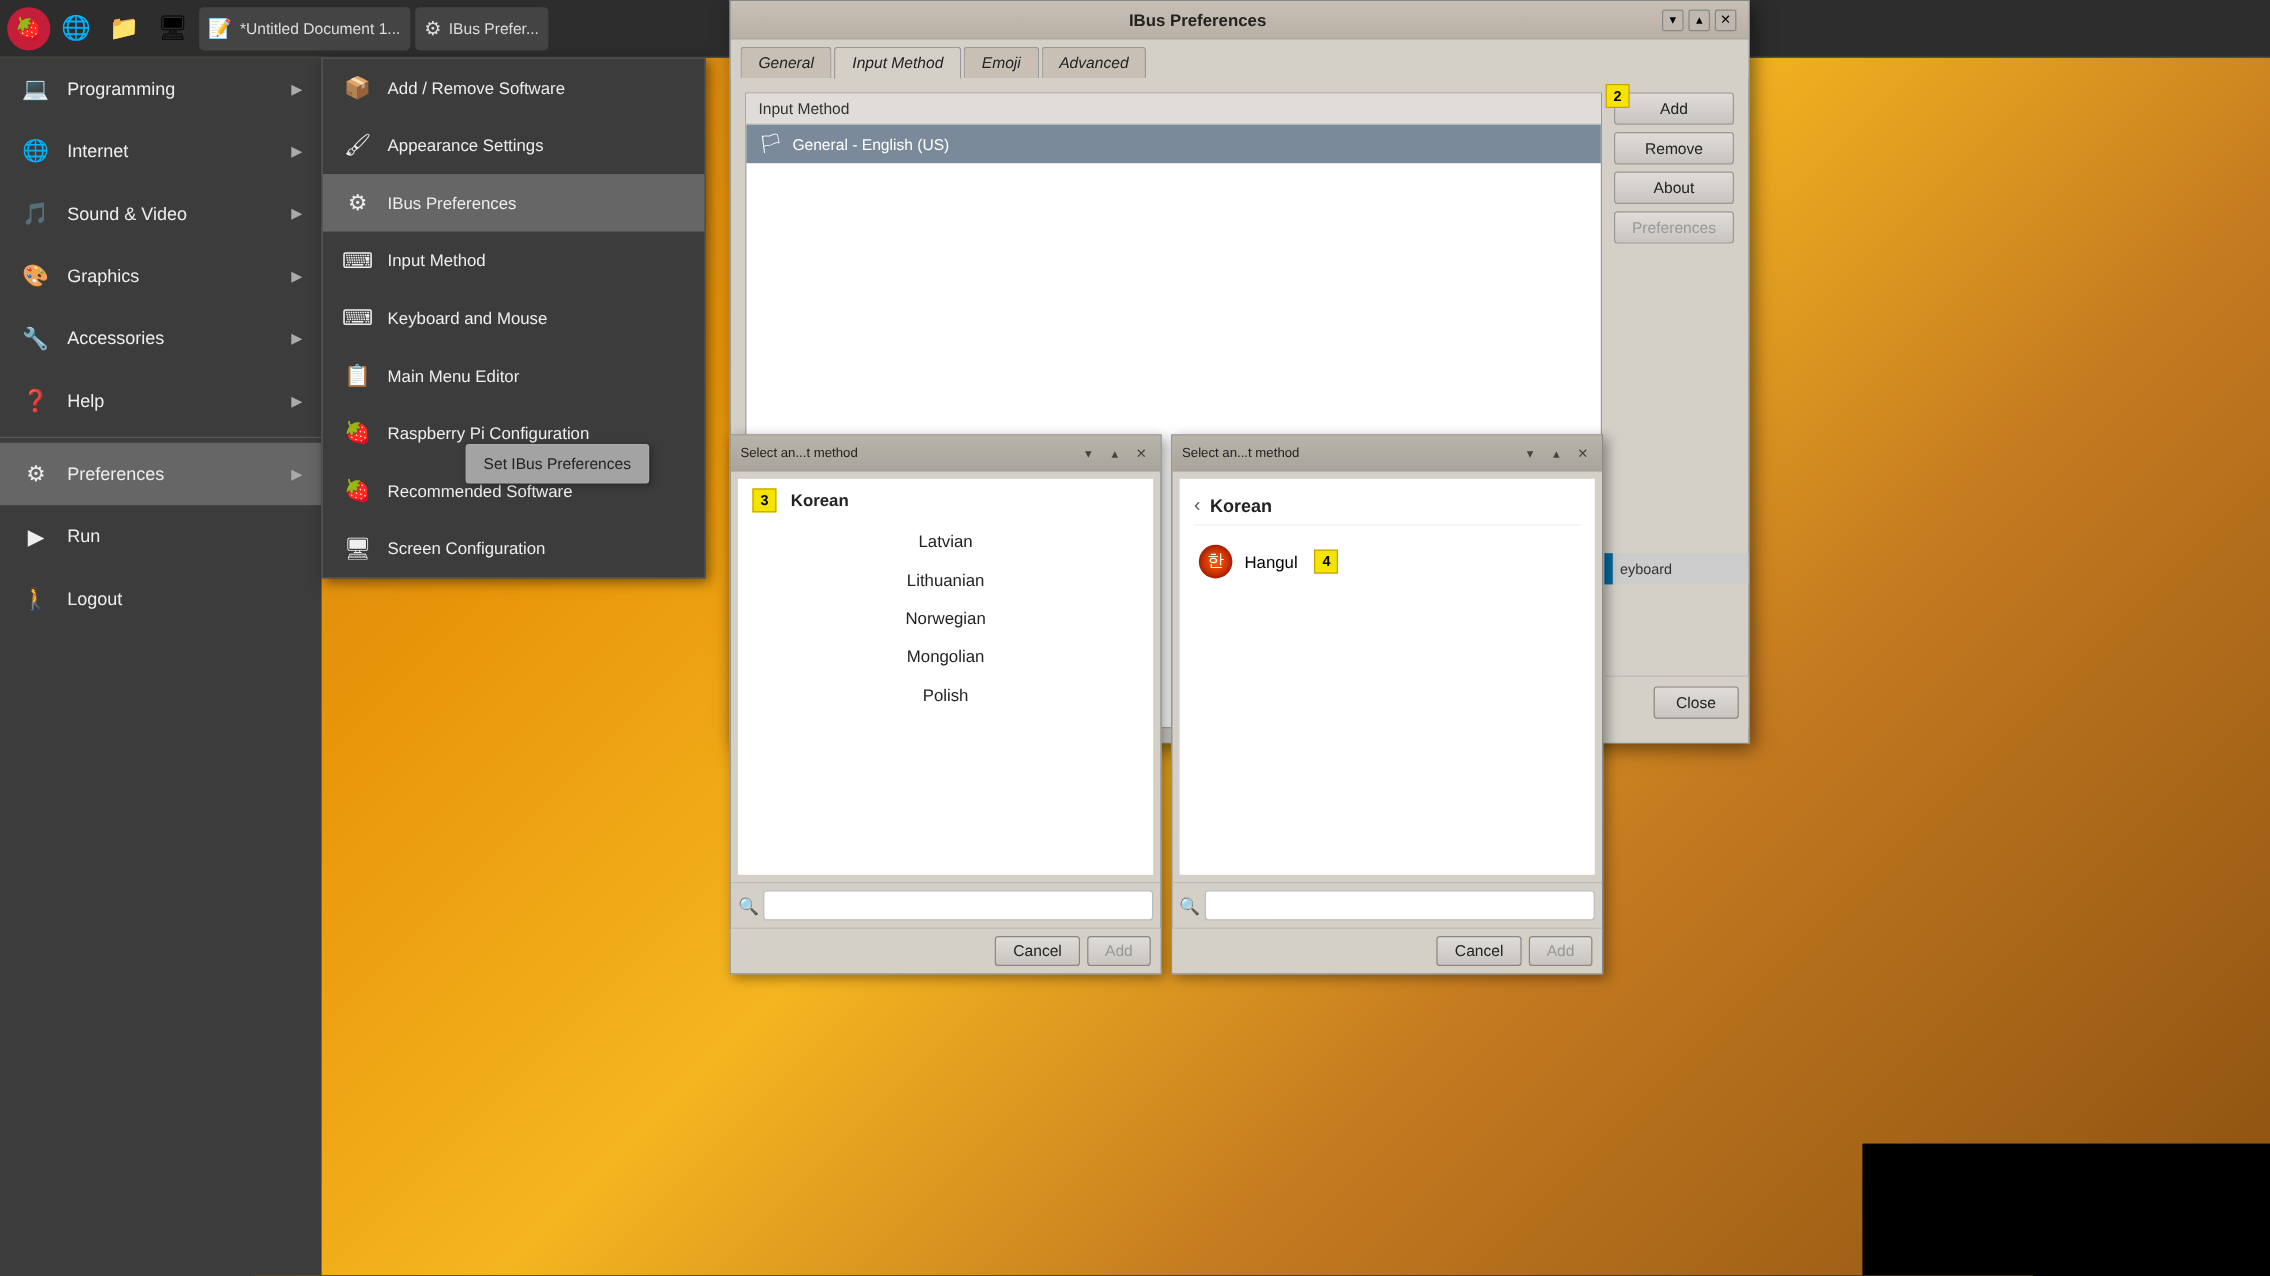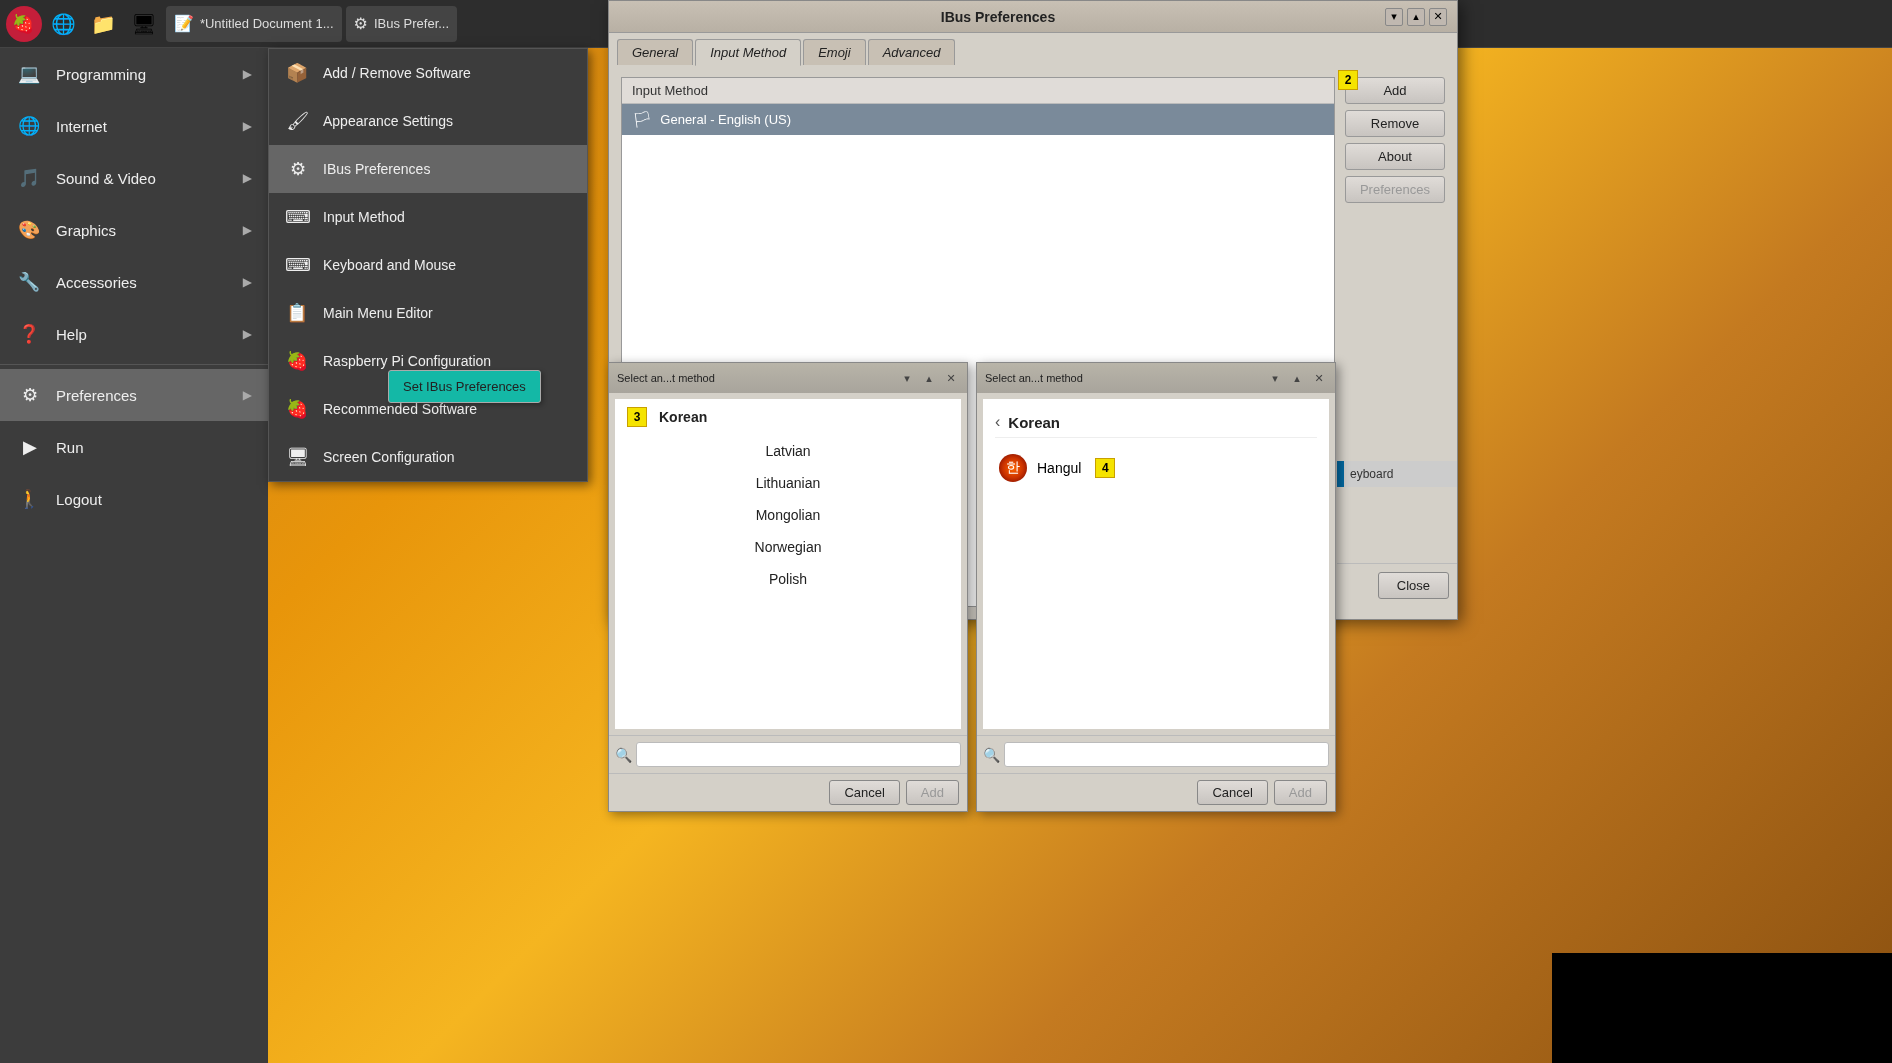--- a/index.html
+++ b/index.html
@@ -150,21 +150,21 @@
       justify-content: center;
       font-size: 18px;
       flex-shrink: 0;
     }
 
     
     .tooltip-popup {
       position: absolute;
       top: 370px;
       left: 388px;
-      background: #14b8a6;
+      background: #a3a3a3;
       border: 1px solid #aaa;
       padding: 8px 14px;
       font-size: 13px;
       color: #222;
       z-index: 400;
       border-radius: 3px;
       box-shadow: 2px 2px 5px rgba(0,0,0,0.3);
     }
 
     
@@ -658,24 +658,24 @@
       <span class="badge-yellow" style="position:relative;top:auto;left:auto;margin-right:4px;">3</span>
       <span>Korean</span>
     </div>
     <div class="dialog-list-item">
       <span>Latvian</span>
     </div>
     <div class="dialog-list-item">
       <span>Lithuanian</span>
     </div>
     <div class="dialog-list-item">
+      <span>Norwegian</span>
+    </div>
+    <div class="dialog-list-item">
       <span>Mongolian</span>
-    </div>
-    <div class="dialog-list-item">
-      <span>Norwegian</span>
     </div>
     <div class="dialog-list-item">
       <span>Polish</span>
     </div>
   </div>
   <div class="dialog-search">
     <span class="search-icon-small">🔍</span>
     <input type="text" placeholder="" style="">
   </div>
   <div class="dialog-footer">

